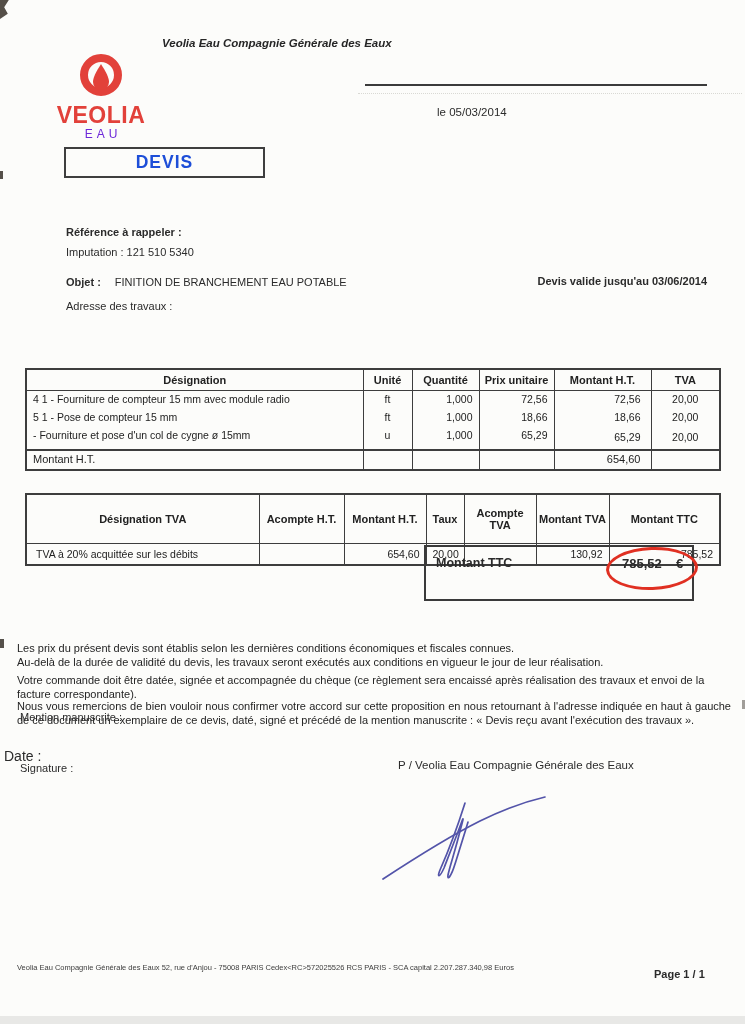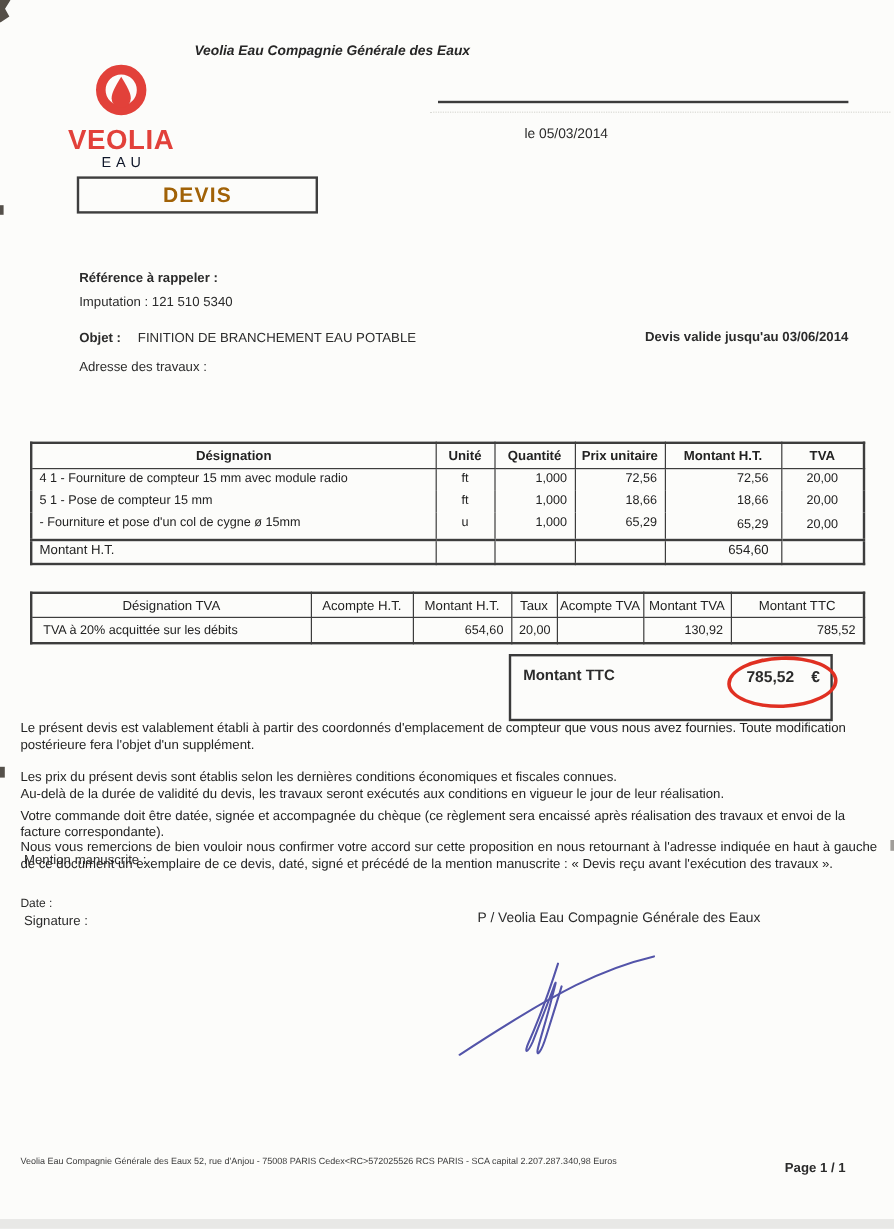--- a/index.html
+++ b/index.html
@@ -19,21 +19,21 @@
   .company-line{left:162px;top:37px;font-size:11.5px;font-weight:bold;font-style:italic;color:#262626;}
   .logo{left:45px;top:52px;width:112px;text-align:center;}
   .logo-brand{font-size:23px;font-weight:bold;letter-spacing:.5px;line-height:20px;margin-top:3px;}
   .logo-sub{font-size:12px;letter-spacing:4px;margin-top:2px;padding-left:4px;}
   .top-rule{left:365px;top:84px;width:342px;height:2px;background:#3b3b3b;}
   .top-rule-dotted{left:358px;top:93px;width:384px;border-top:1px dotted #d9d9d4;}
   .date-line{left:437px;top:106px;font-size:11.5px;}
 
   .devis-box{left:64px;top:147px;width:197px;height:27px;border:2px solid #3e3e3e;
     display:flex;align-items:center;justify-content:center;}
-  .devis-box span{font-size:17.5px;font-weight:bold;letter-spacing:1px;color:#a16207;}
+  .devis-box span{font-size:17.5px;font-weight:bold;letter-spacing:1px;color:#1d4ed8;}
 
   
   .ref-label{left:66px;top:226px;font-size:11px;font-weight:bold;}
   .ref-imputation{left:66px;top:246px;font-size:11px;}
   .objet-row{left:66px;top:276px;font-size:11px;}
   .objet-row .lbl{font-weight:bold;}
   .objet-row .val{margin-left:14px;}
   .validity{left:455px;top:275px;width:252px;font-size:11px;font-weight:bold;text-align:right;}
   .adresse{left:66px;top:300px;font-size:11px;}
 
@@ -42,21 +42,21 @@
   .items{left:25px;top:368px;width:694px;border:2px solid #3d3d3d;font-size:10.5px;color:#222;}
   .items th{border:1px solid #3d3d3d;font-size:11px;font-weight:bold;height:20px;padding:0 2px;}
   .items td{border-left:1px solid #3d3d3d;border-right:1px solid #3d3d3d;
     padding:2px 6px;vertical-align:top;}
   .items tr.r1 td{height:14px;}
   .items tr.r2 td{height:14px;}
   .items tr.r3 td{height:26px;}
   .items tr.r4 td{height:16px;}
   .items tr.total td{border-top:2px solid #3d3d3d;height:14px;font-size:11px;}
   .tva{left:25px;top:493px;width:694px;border:2px solid #3d3d3d;font-size:10.5px;color:#222;}
-  .tva th{border:1px solid #3d3d3d;font-size:11px;font-weight:normal;height:19px;padding:0 2px;}
+  .tva th{border:1px solid #3d3d3d;font-size:11px;font-weight:bold;height:19px;padding:12px 2px;}
   .tva td{border:1px solid #3d3d3d;height:18px;padding:1px 6px;}
   .cell-r{text-align:right;}
   .cell-c{text-align:center;}
   .pad-l{padding-left:9px !important;}
 
   
   .ttc-box{left:424px;top:545px;width:266px;height:52px;border:2px solid #3a3a3a;}
   .ttc-label{left:10px;top:9px;font-size:12.5px;font-weight:bold;}
   .ttc-amount{left:196px;top:9px;font-size:13px;font-weight:bold;}
   .ttc-cur{left:250px;top:9px;font-size:13px;font-weight:bold;}
@@ -64,21 +64,21 @@
     border-radius:50%;transform:rotate(-2deg);}
 
   
   .para{font-size:11px;line-height:13.5px;color:#242424;}
   .p1{left:17px;top:601px;width:712px;}
   .p2a{left:17px;top:642px;width:712px;}
   .p2b{left:17px;top:656px;width:712px;}
   .p3{left:17px;top:674px;width:712px;}
   .p4{left:17px;top:700px;width:714px;text-align:justify;}
   .mention{left:20px;top:711px;font-size:11px;}
-  .date-label{left:17px;top:748px;font-size:10px;text-align:center;}
+  .date-label{left:4px;top:748px;font-size:14px;text-align:center;}
   .sig-label{left:20px;top:762px;font-size:11px;}
   .signatory{left:398px;top:759px;font-size:11.5px;}
   .signature-svg{left:378px;top:790px;}
 
   
   .footer-text{left:17px;top:963px;font-size:7.5px;line-height:9.5px;color:#3c3c3c;white-space:nowrap;}
   .page-num{left:654px;top:968px;font-size:11px;font-weight:bold;}
 </style>
 </head>
 <body>
@@ -91,21 +91,21 @@
   <div class="abs edge-tick" style="right:0;top:700px;width:3px;height:9px;opacity:.55;"></div>
 
   <div class="abs company-line">Veolia Eau Compagnie Générale des Eaux</div>
 
   <div class="abs logo">
     <svg width="112" height="46" viewBox="0 0 112 46">
       <circle cx="56" cy="23" r="17" fill="none" stroke="#e2413a" stroke-width="8"></circle>
       <path d="M56 12 C51 20 48 25.5 48 30 a8 8 0 0 0 16 0 C64 25.5 61 20 56 12 Z" fill="#e2413a"></path>
     </svg>
     <div class="logo-brand" style="color:#e2413a;">VEOLIA</div>
-    <div class="logo-sub" style="color:#0f172a;">EAU</div>
+    <div class="logo-sub" style="color:#6d28d9;">EAU</div>
   </div>
 
   <div class="abs top-rule"></div>
   <div class="abs top-rule-dotted"></div>
   <div class="abs date-line">le 05/03/2014</div>
 
   <div class="abs devis-box">
     <span>DEVIS</span>
   </div>
 
@@ -206,21 +206,20 @@
     </tbody>
   </table>
 
   <div class="abs ttc-box">
     <div class="abs ttc-label">Montant TTC</div>
     <div class="abs ttc-circle"></div>
     <div class="abs ttc-amount">785,52</div>
     <div class="abs ttc-cur">€</div>
   </div>
 
-  <div class="abs para p1">Le présent devis est valablement établi à partir des coordonnés d'emplacement de compteur que vous nous avez fournies. Toute modification postérieure fera l'objet d'un supplément.</div>
   <div class="abs para p2a">Les prix du présent devis sont établis selon les dernières conditions économiques et fiscales connues.</div>
   <div class="abs para p3">Votre commande doit être datée, signée et accompagnée du chèque (ce règlement sera encaissé après réalisation des travaux et envoi de la facture correspondante).</div>
   <div class="abs para p2b">Au-delà de la durée de validité du devis, les travaux seront exécutés aux conditions en vigueur le jour de leur réalisation.</div>
   <div class="abs para p4">Nous vous remercions de bien vouloir nous confirmer votre accord sur cette proposition en nous retournant à l'adresse indiquée en haut à gauche de ce document un exemplaire de ce devis, daté, signé et précédé de la mention manuscrite : « Devis reçu avant l'exécution des travaux ».</div>
 
   <div class="abs mention">Mention manuscrite :</div>
   <div class="abs date-label">Date :</div>
   <div class="abs sig-label">Signature :</div>
   <div class="abs signatory">P / Veolia Eau Compagnie Générale des Eaux</div>
 

